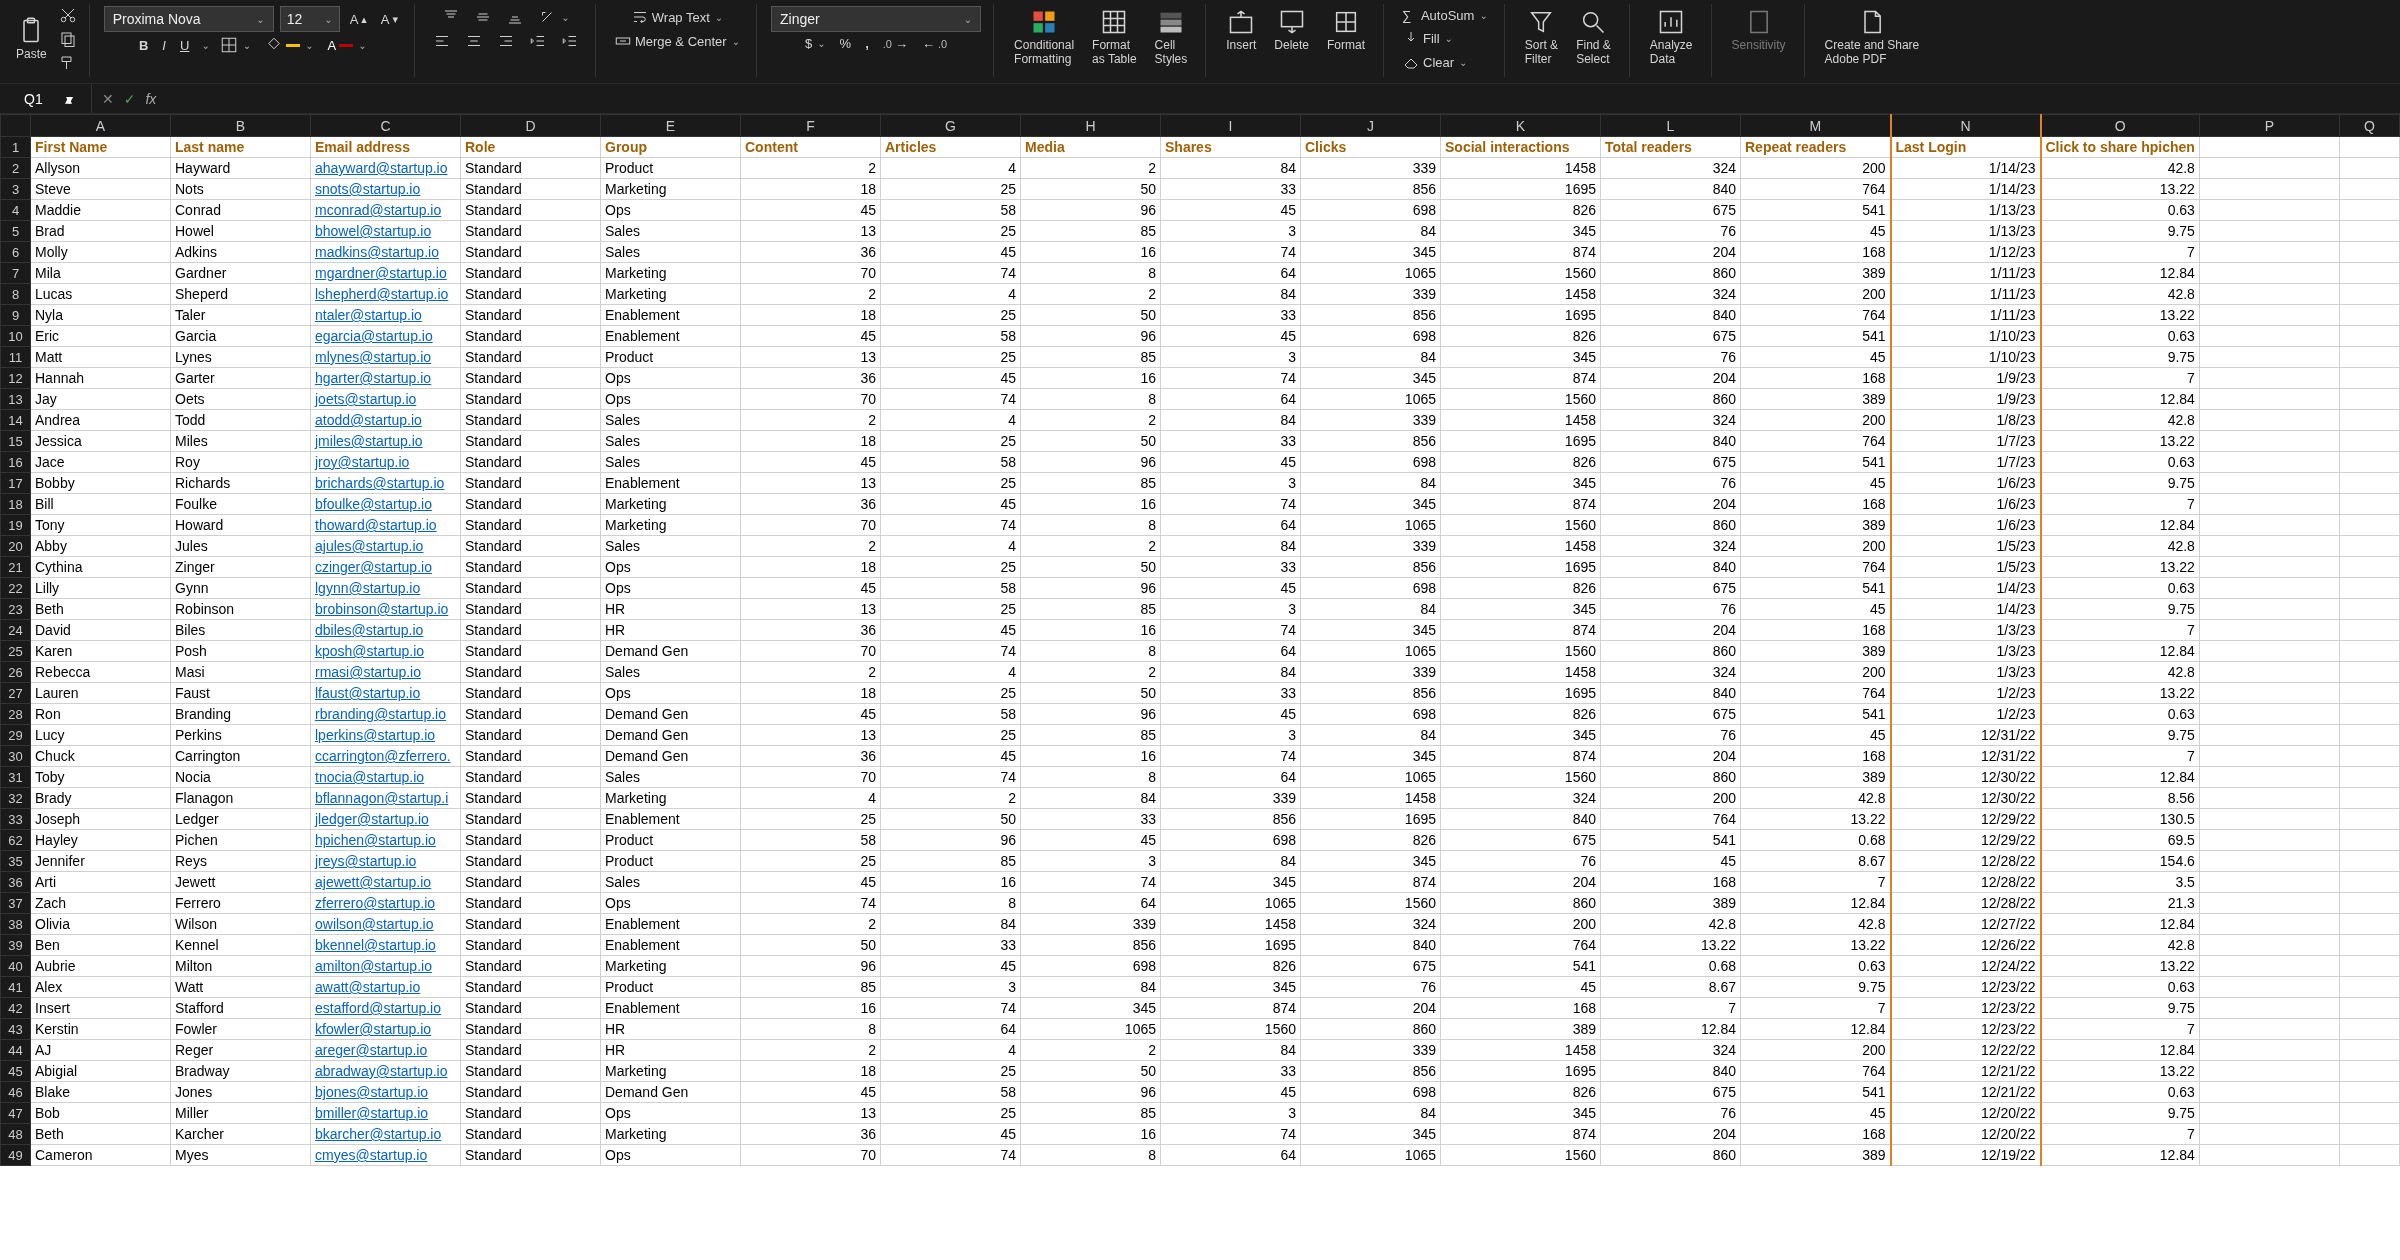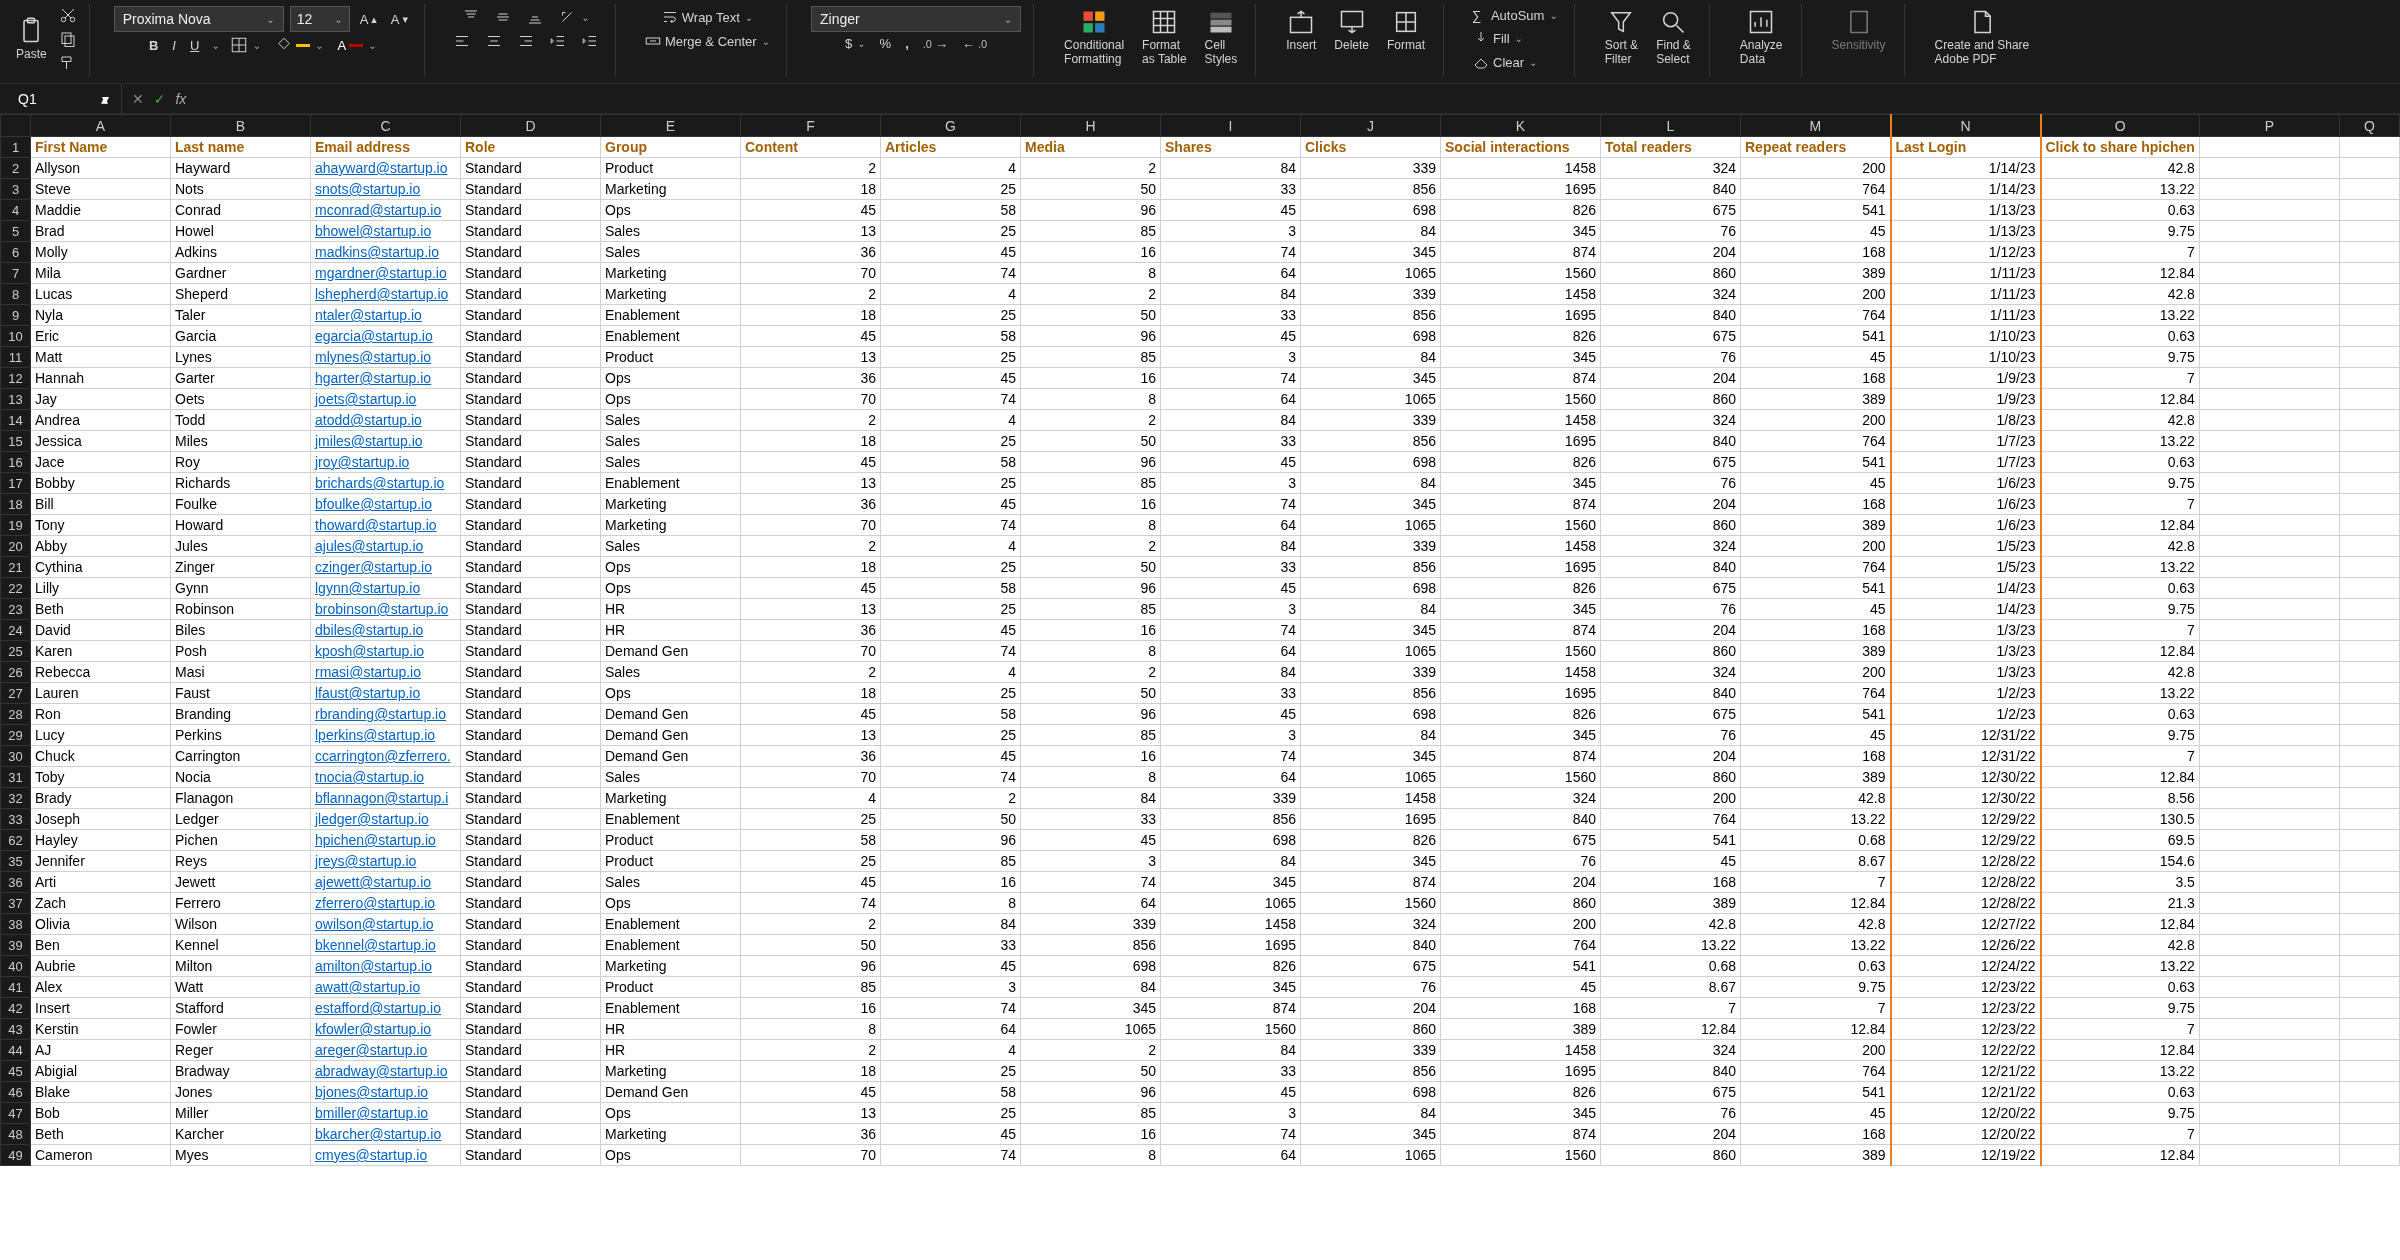--- a/index.html
+++ b/index.html
@@ -1,30 +1,30 @@
 <!DOCTYPE html>
 <html><head>
 <meta charset="utf-8">
 <style>
 * { margin:0; padding:0; box-sizing:border-box; }
 body { font-family:"Proxima Nova","Helvetica Neue",Arial,sans-serif; font-size:12px; background:#000; color:#d4d4d4; overflow:hidden; user-select:none; }
 .app { width:2400px; height:1260px; display:flex; flex-direction:column; }
 .ribbon { background:#1a1a1a; padding:4px 6px 6px; display:flex; align-items:stretch; gap:6px; border-bottom:1px solid #2a2a2a; font-size:13px; }
 .rgroup { display:flex; flex-direction:column; align-items:center; gap:2px; padding:2px 4px; }
-.rgroup.sep { border-right:1px solid #333; padding-right:12px; margin-right:14px;}
+.rgroup.sep { border-right:1px solid #333; padding-right:12px; margin-right:4px;}
 .rrow { display:flex; align-items:center; gap:6px; }
 .ribbon .btn { color:#d4d4d4; padding:2px 4px; border-radius:3px; display:flex; align-items:center; gap:3px; cursor:default;}
 .ribbon .big { flex-direction:column; font-size:12px; padding:2px 6px; gap:2px;}
 .ribbon .icon { width:18px; height:18px; display:inline-block; }
 .ribbon .bigicon { width:28px; height:28px; }
 .ribbon .chev { font-size:10px; color:#aaa; margin-left:2px;}
 .fontbox { background:#333; border:1px solid #555; padding:2px 8px; color:#eee; width:170px; height:26px; display:flex; align-items:center; justify-content:space-between; font-size:14px;}
 .sizebox { background:#333; border:1px solid #555; padding:2px 6px; color:#eee; width:60px; height:26px; display:flex; align-items:center; justify-content:space-between; font-size:14px;}
 .formulabar { background:#1a1a1a; display:flex; align-items:center; height:30px; border-bottom:1px solid #2a2a2a; font-size:14px;}
-.namebox { width:122px; padding:0 18px; color:#fff; border-right:1px solid #333; height:100%; display:flex; align-items:center; justify-content:space-between;}
+.namebox { width:92px; padding:0 24px; color:#fff; border-right:1px solid #333; height:100%; display:flex; align-items:center; justify-content:space-between;}
 .fxbtns { display:flex; align-items:center; gap:10px; padding:0 10px; }
 .fxbtns span { color:#888; }
 .gridwrap { flex:1; overflow:auto; background:#fff; position:relative;}
 table { border-collapse:collapse; table-layout:fixed; font-size:14px;}
 th.colhead, td.rowhead { background:#1a1a1a; color:#ccc; font-weight:400; border:1px solid #333; position:sticky; text-align:center; }
 th.colhead { top:0; height:22px; }
 td.rowhead { left:0; width:30px; font-size:13px;}
 th.corner { position:sticky; top:0; left:0; background:#1a1a1a; border:1px solid #333; z-index:3; }
 td.cell { background:#fff; border:1px solid #d0d0d0; padding:1px 4px; color:#000; height:21px; overflow:hidden; white-space:nowrap; }
 td.cell.num { text-align:right; }

